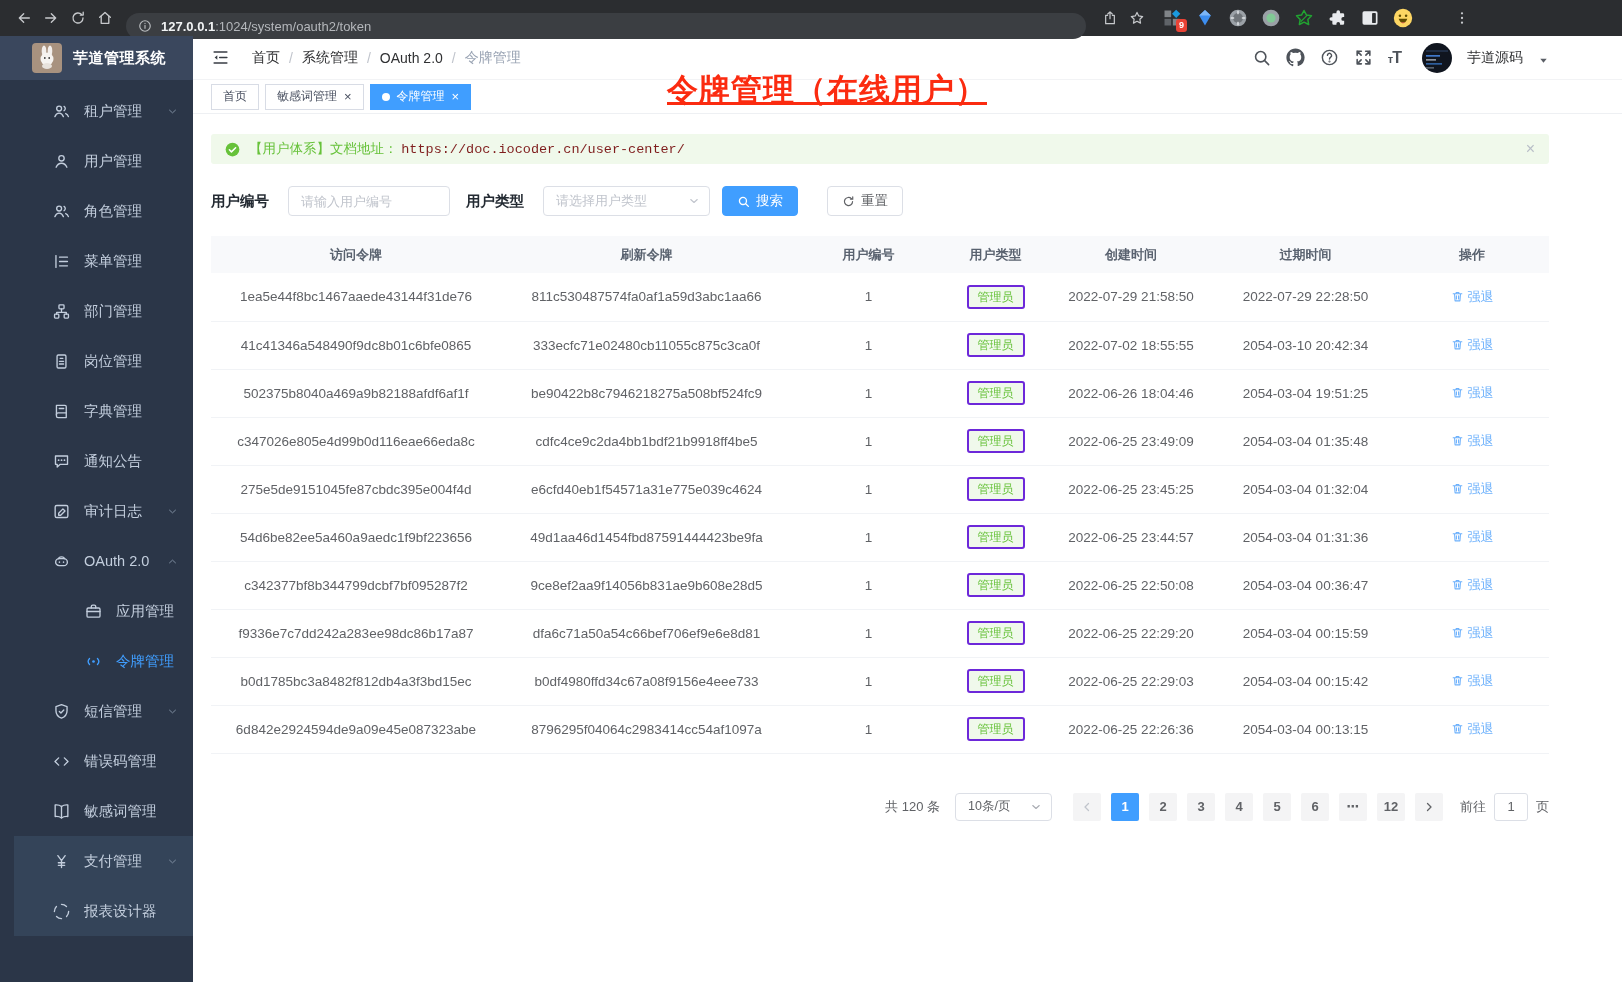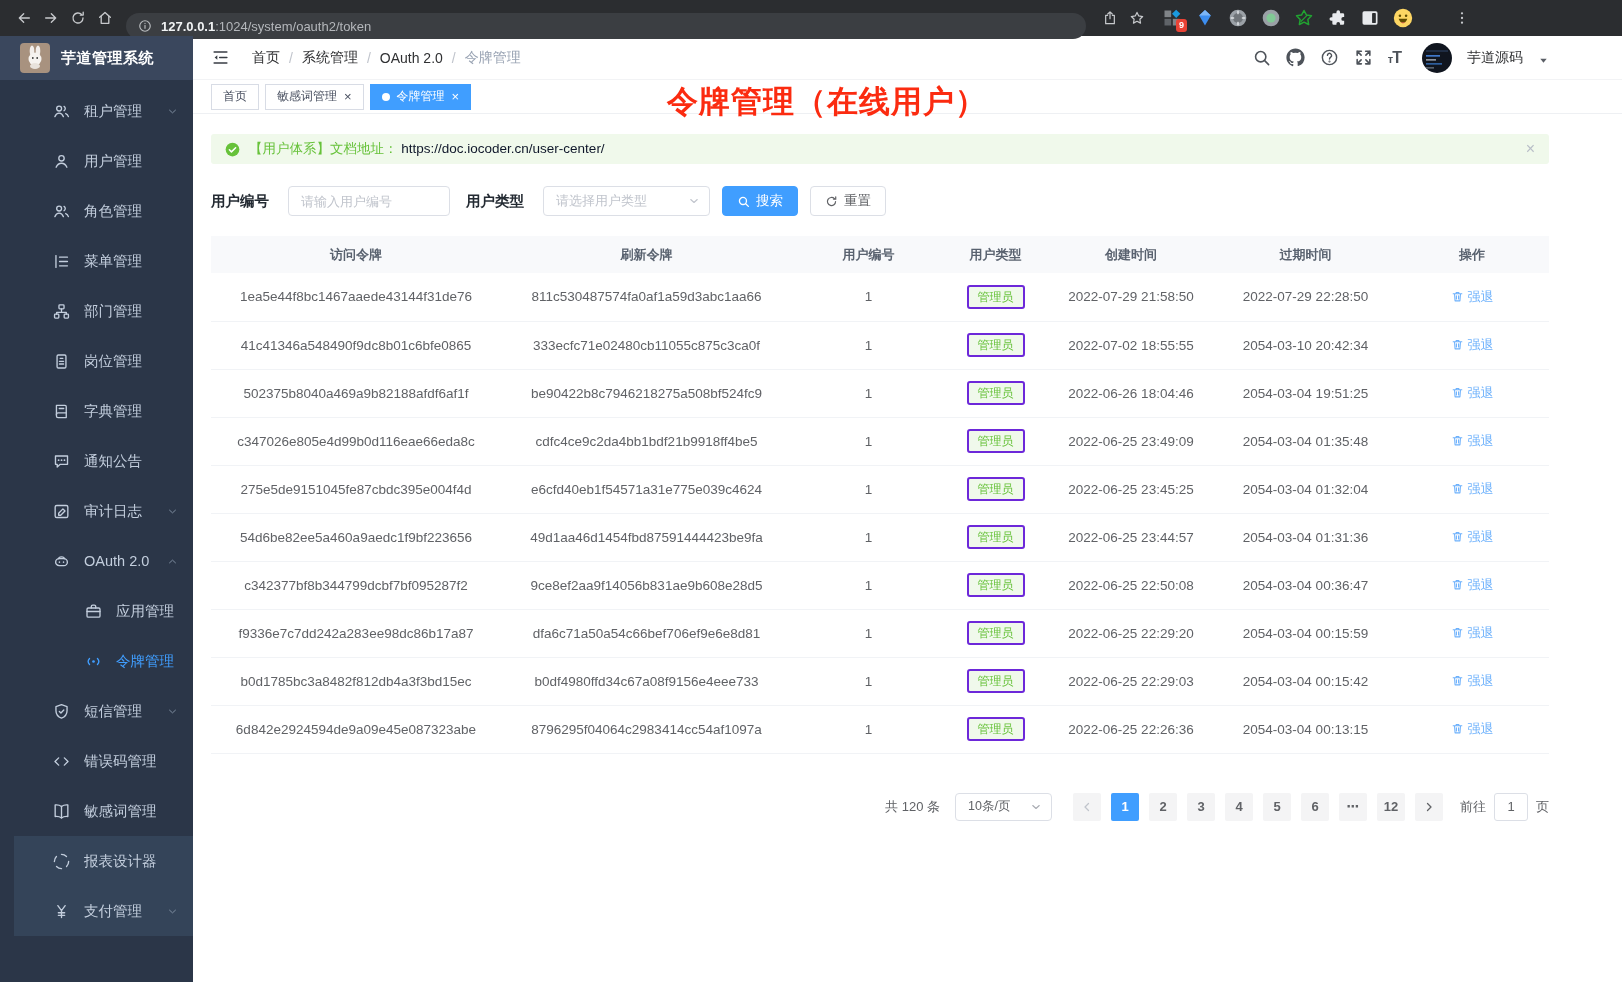--- a/index.html
+++ b/index.html
@@ -24,21 +24,21 @@
   .eicon { width: 20px; height: 20px; flex: none; cursor: pointer; position: relative; }
   .eicon svg { width: 100%; height: 100%; }
   .badge-num { position: absolute; right: -5px; bottom: -4px; background: #e94235; color: #fff; font-size: 9px; font-weight: 700; line-height: 11px; padding: 1px 3px; border-radius: 3px; }
   .chrome-dots { margin-left: 22px; }
 
   
   .app { display: flex; height: 946px; }
 
   
   .sidebar { width: 193px; flex: none; background: #2b3648; display: flex; flex-direction: column; }
-  .logo { height: 44px; background: #3a475d; display: flex; align-items: center; gap: 11px; padding-left: 20px; flex: none; }
+  .logo { height: 44px; background: #3a475d; display: flex; align-items: center; gap: 11px; padding-left: 32px; flex: none; }
   .logo-avatar { width: 30px; height: 30px; border-radius: 4px; overflow: hidden; flex: none; }
   .logo-title { color: #fff; font-size: 15px; font-weight: 700; letter-spacing: .5px; white-space: nowrap; }
   .menu { flex: 1; padding-top: 6px; }
   .menu-item { height: 50px; display: flex; align-items: center; padding: 0 14px 0 38px; color: #c3cedd; font-size: 14.5px; cursor: pointer; white-space: nowrap; margin-left: 14px; }
   .mi-icon { width: 19px; height: 19px; margin-right: 13px; flex: none; color: #c3cedd; }
   .mi-icon svg { width: 100%; height: 100%; }
   .menu-item.sub { padding-left: 70px; }
   .menu-item.active, .menu-item.active .mi-icon { color: #409eff; }
   .menu-item.light { background: #344459; }
   .mi-chevron { margin-left: auto; width: 13px; height: 13px; color: #8493a6; flex: none; }
@@ -67,54 +67,54 @@
   .tabbar { height: 34px; flex: none; display: flex; align-items: center; gap: 6px; padding: 0 18px; border-bottom: 1px solid #eef0f3; }
   .tab { height: 26px; border: 1px solid #d8dce5; background: #fff; color: #495060; font-size: 12px; display: inline-flex; align-items: center; gap: 7px; padding: 0 11px; cursor: pointer; white-space: nowrap; }
   .tab.active { background: #409eff; border-color: #409eff; color: #fff; }
   .tab-dot { width: 8px; height: 8px; border-radius: 50%; background: #fff; }
   .tab-close { font-size: 13px; line-height: 1; }
 
   
   .content { flex: 1; padding: 20px 73px 0 18px; }
   .alert { height: 30px; background: #f0f9eb; border-radius: 3px; display: flex; align-items: center; gap: 9px; padding: 0 14px; font-size: 13.5px; color: #67c23a; }
   .alert-check { width: 15px; height: 15px; flex: none; }
-  .alert-link { color: #0f172a; text-decoration: none; cursor: pointer; }
+  .alert-link { color: #7f1d1d; text-decoration: none; cursor: pointer; font-family: Liberation Mono, monospace; }
   .alert-close { margin-left: auto; color: #b8bec7; font-size: 16px; line-height: 1; cursor: pointer; }
 
   .filters { margin-top: 22px; display: flex; align-items: center; }
   .f-label { font-size: 14.5px; font-weight: 700; color: #242b33; margin-right: 19px; white-space: nowrap; }
   .f-input { width: 162px; height: 30px; border: 1px solid #dcdfe6; border-radius: 4px; padding: 0 12px; font-size: 13px; color: #606266; margin-right: 16px; outline: none; font-family: inherit; }
   .f-input::placeholder, .goto::placeholder { color: #c0c4cc; }
   .select { width: 167px; height: 30px; border: 1px solid #dcdfe6; border-radius: 4px; background: #fff; display: flex; align-items: center; padding: 0 9px 0 12px; font-size: 13px; color: #c0c4cc; margin-right: 12px; cursor: pointer; }
   .sel-caret { margin-left: auto; width: 12px; height: 12px; color: #c0c4cc; flex: none; }
   .sel-caret svg { width: 100%; height: 100%; }
   .btn { height: 30px; border-radius: 4px; border: 1px solid #dcdfe6; background: #fff; color: #606266; font-size: 13.5px; display: inline-flex; align-items: center; gap: 6px; padding: 0 14px; cursor: pointer; font-family: inherit; white-space: nowrap; }
   .btn svg { width: 13px; height: 13px; }
-  .btn.primary { background: #409eff; border-color: #409eff; color: #fff; margin-right: 12px; }
+  .btn.primary { background: #409eff; border-color: #409eff; color: #fff; margin-right: 29px; }
 
   table { margin-top: 20px; width: 1338px; border-collapse: collapse; table-layout: fixed; }
   thead th { background: #f8f9fb; height: 37px; font-size: 13px; font-weight: 700; color: #59626f; text-align: center; }
   tbody td { height: 48px; text-align: center; font-size: 13.5px; color: #606266; border-bottom: 1px solid #f1f3f6; white-space: nowrap; }
   .tag { display: inline-block; background: #f0f9eb; border: 2px solid #6d28d9; color: #67c23a; font-size: 12px; line-height: 16px; padding: 2px 9px; border-radius: 3px; }
   .action { color: #6db1fc; font-size: 13px; display: inline-flex; align-items: center; gap: 4px; cursor: pointer; text-decoration: none; }
   .action svg { width: 13px; height: 13px; }
 
   .pagination { margin-top: 39px; display: flex; align-items: center; justify-content: flex-end; font-size: 13px; color: #606266; }
   .total { margin-right: 15px; white-space: nowrap; }
   .select.size { width: 97px; height: 28px; color: #606266; font-size: 12.5px; margin-right: 16px; }
   .select.size .sel-caret { color: #a8abb2; }
   .pg { min-width: 28px; height: 28px; border: none; background: #f4f4f5; color: #606266; border-radius: 2px; margin: 0 5px; font-size: 13px; font-weight: 700; cursor: pointer; font-family: inherit; display: inline-flex; align-items: center; justify-content: center; }
   .pg.active { background: #409eff; color: #fff; }
   .pg.arrow svg { width: 12px; height: 12px; }
   .pg.prev { color: #c0c4cc; }
   .goto-label { margin: 0 8px 0 12px; white-space: nowrap; }
   .goto { width: 34px; height: 28px; border: 1px solid #dcdfe6; border-radius: 3px; text-align: center; font-size: 13px; color: #606266; outline: none; font-family: inherit; }
   .goto-suffix { margin-left: 8px; }
 
-  .annotation { position: absolute; left: 667px; top: 81px; font-size: 31px; font-weight: 700; color: #fb2b10; white-space: nowrap; z-index: 40; letter-spacing: 1px; }
+  .annotation { position: absolute; left: 667px; top: 69px; font-size: 31px; font-weight: 700; color: #fb2b10; white-space: nowrap; z-index: 40; letter-spacing: 1px; text-decoration: underline; }
 </style>
 </head>
 <body>
 
 <div class="chrome">
   <span class="cicon">
       <svg viewBox="0 0 24 24" fill="none" stroke="currentColor" stroke-width="2" stroke-linecap="round" stroke-linejoin="round">
         <path d="M20 12H5M11.5 5.5L5 12l6.5 6.5"></path>
       </svg>
     </span>
@@ -428,39 +428,39 @@
               <path d="M12 5.6V20"></path>
             </svg>
           </span>
           <span class="mi-label">敏感词管理</span>
 
         </div>
 
         <div class="menu-item light">
           <span class="mi-icon">
             <svg viewBox="0 0 24 24" fill="none" stroke="currentColor" stroke-width="1.7" stroke-linecap="round" stroke-linejoin="round">
-              <path d="M12 3a9 9 0 0 1 6.3 2.6M21 12a9 9 0 0 1-2.6 6.3M12 21a9 9 0 0 1-6.3-2.6M3 12a9 9 0 0 1 2.6-6.3"></path>
-            </svg>
-          </span>
-          <span class="mi-label">报表设计器</span>
-
-        </div>
-
-        <div class="menu-item light">
-          <span class="mi-icon">
-            <svg viewBox="0 0 24 24" fill="none" stroke="currentColor" stroke-width="1.7" stroke-linecap="round" stroke-linejoin="round">
               <path d="M7.4 4.6L12 10.8l4.6-6.2M12 10.8v8.8M8 13.6h8M8 16.8h8"></path>
             </svg>
           </span>
           <span class="mi-label">支付管理</span>
           <span class="mi-chevron">
             <svg viewBox="0 0 24 24" fill="none" stroke="currentColor" stroke-width="1.7" stroke-linecap="round" stroke-linejoin="round">
               <path d="M6.5 9.5l5.5 5 5.5-5"></path>
             </svg>
           </span>
+        </div>
+
+        <div class="menu-item light">
+          <span class="mi-icon">
+            <svg viewBox="0 0 24 24" fill="none" stroke="currentColor" stroke-width="1.7" stroke-linecap="round" stroke-linejoin="round">
+              <path d="M12 3a9 9 0 0 1 6.3 2.6M21 12a9 9 0 0 1-2.6 6.3M12 21a9 9 0 0 1-6.3-2.6M3 12a9 9 0 0 1 2.6-6.3"></path>
+            </svg>
+          </span>
+          <span class="mi-label">报表设计器</span>
+
         </div>
 
     </nav>
   </aside>
 
   <div class="main">
     <div class="navbar">
       <span class="fold">
           <svg viewBox="0 0 24 24" fill="none" stroke="currentColor" stroke-width="2" stroke-linecap="round">
             <path d="M4 5h16M11 12h9M4 19h16"></path>

